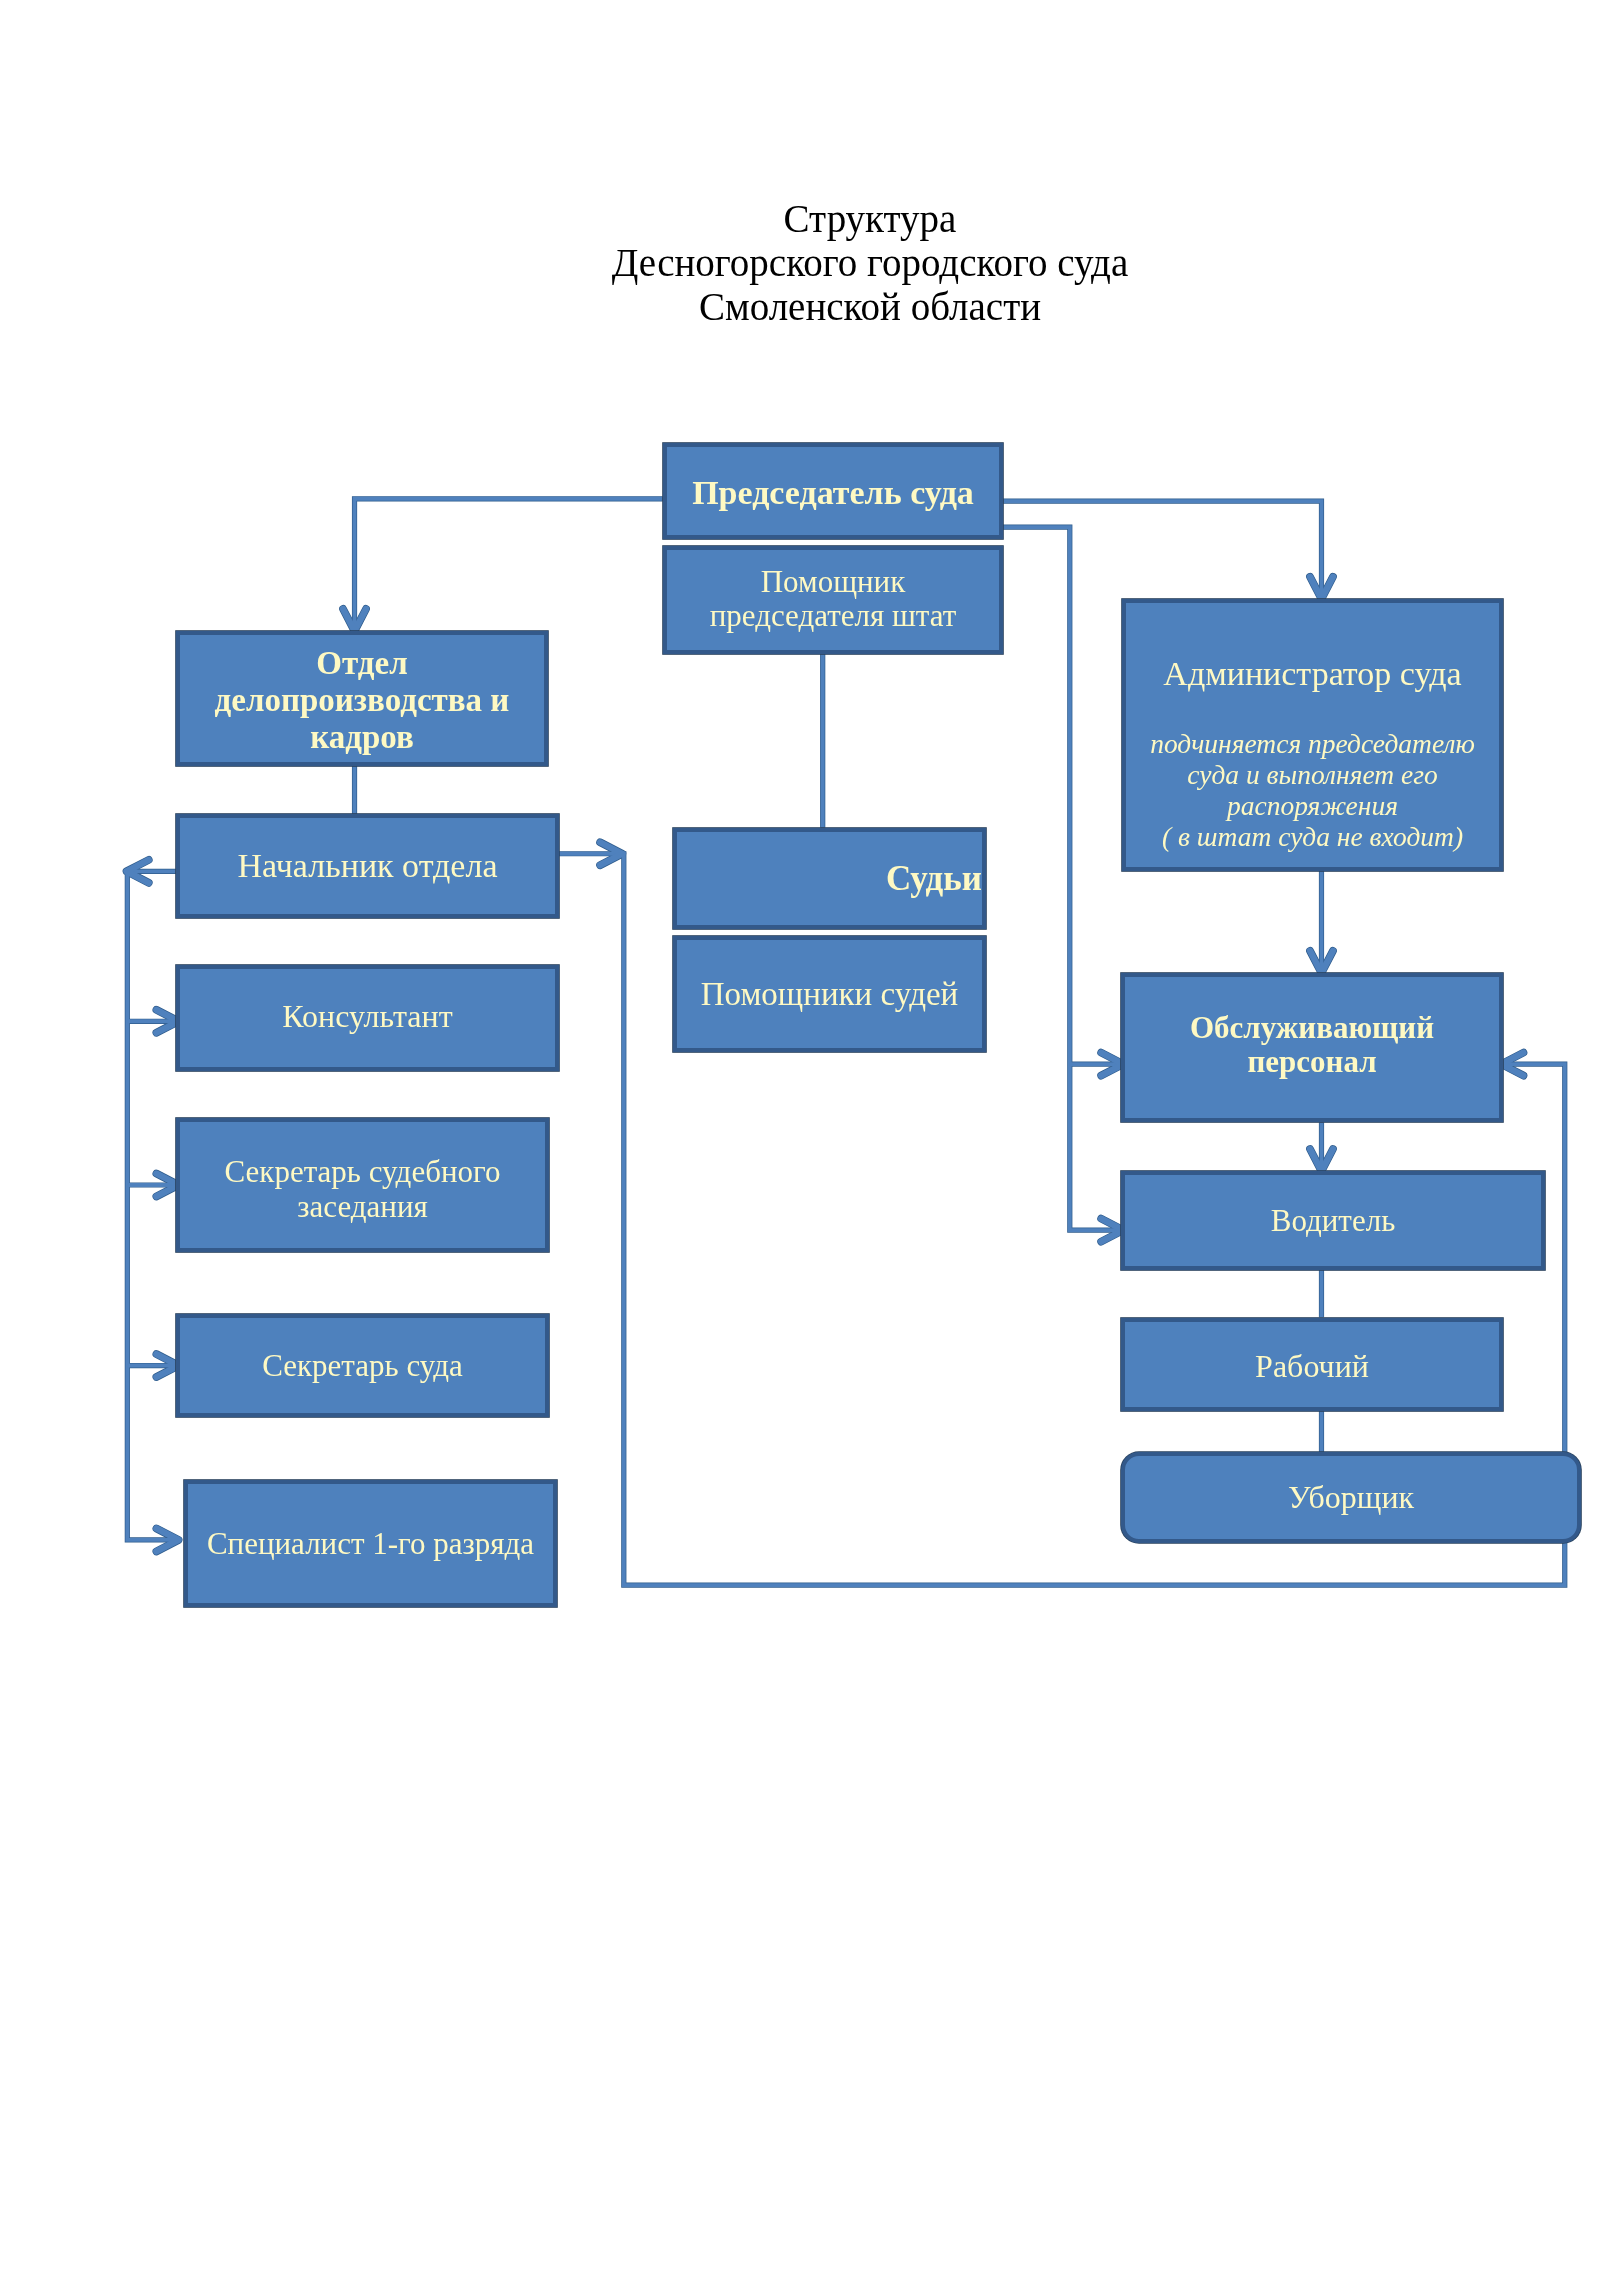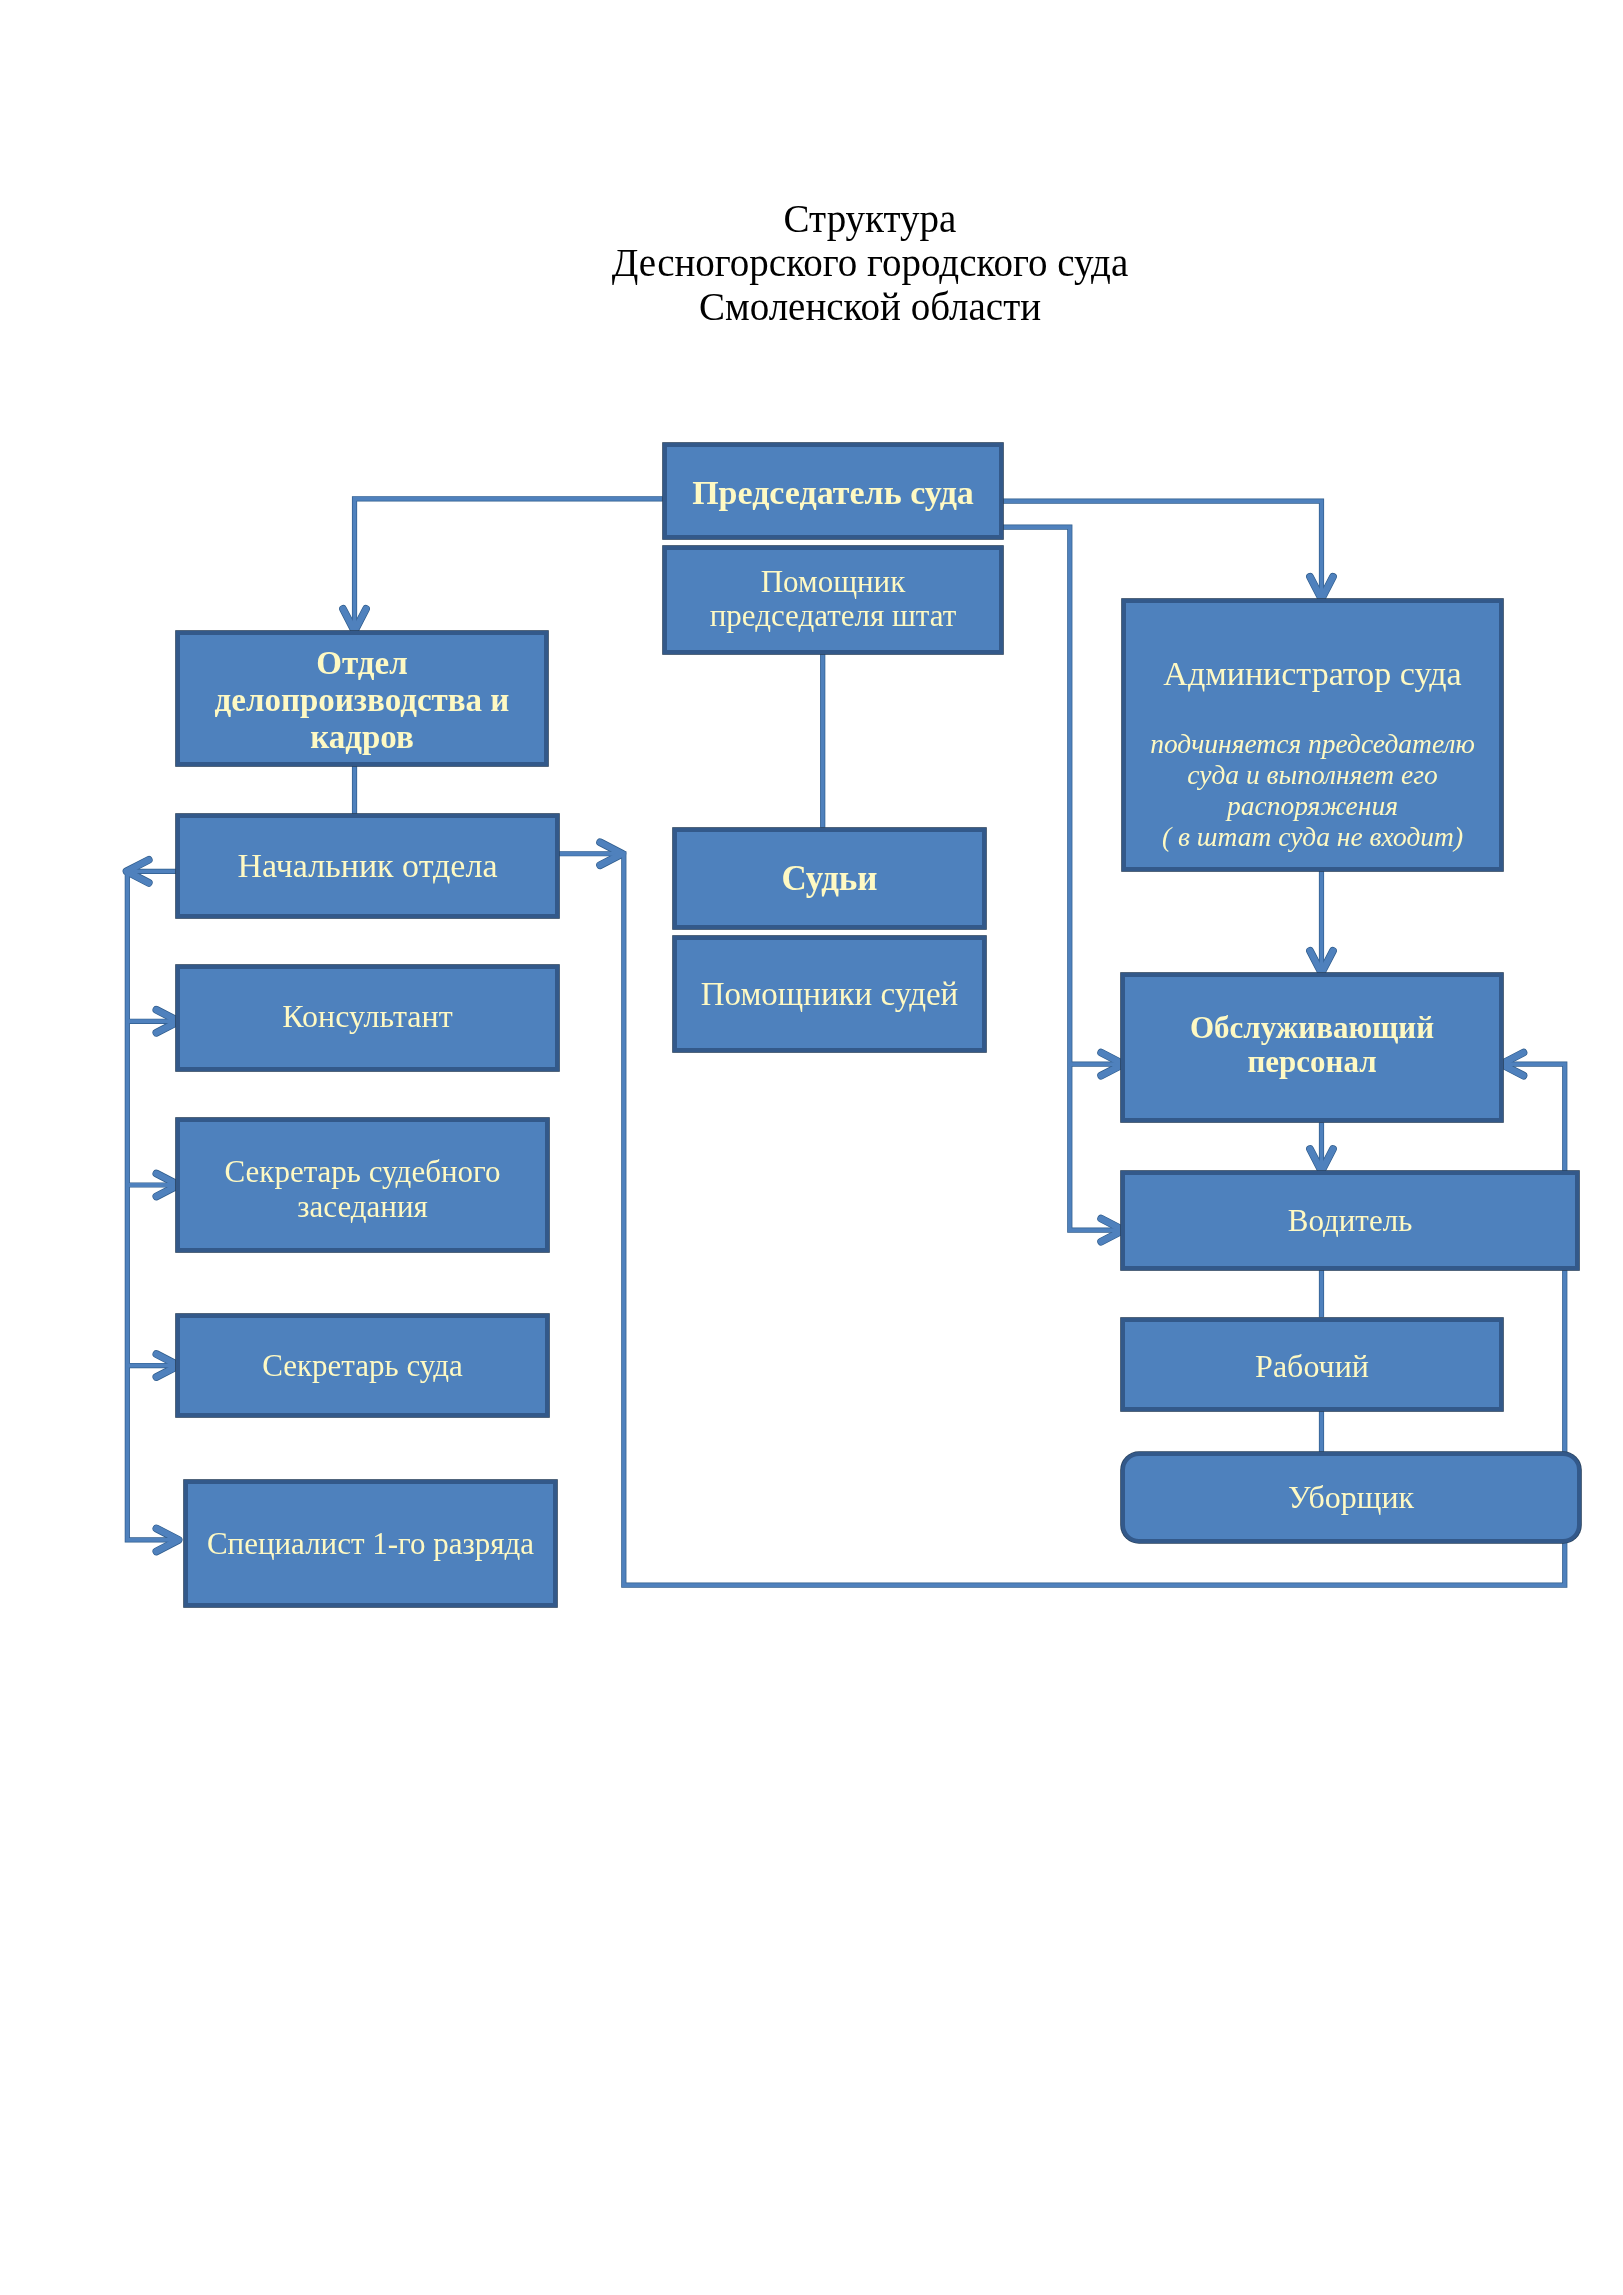--- a/index.html
+++ b/index.html
@@ -107,21 +107,21 @@
     <span class="lbl">Председатель суда</span>
   </div>
 
   <div class="box" style="left:663px;top:546px;width:340px;height:108px;font-size:31px;line-height:34px;">
     <span class="lbl" style="position:absolute;left:0;top:15.3px;width:100%;">
       <span>Помощник</span><br>
       <span>председателя штат</span>
     </span>
   </div>
 
-  <div class="box b-bold" style="left:673px;top:828px;width:313px;height:101px;font-size:35px;">
+  <div class="box b-bold" style="left:673px;top:828px;width:313px;height:101px;font-size:35px;text-align:right;">
     <span class="lbl">Судьи</span>
   </div>
 
   <div class="box" style="left:673px;top:936px;width:313px;height:116px;font-size:33px;padding-top:0px;">
     <span class="lbl">Помощники судей</span>
   </div>
 
   <div class="box b-bold" style="left:176px;top:631px;width:372px;height:135px;font-size:33px;line-height:37px;">
     <span class="lbl" style="position:absolute;left:0;top:10px;width:100%;">
       <span>Отдел</span><br>
@@ -164,21 +164,21 @@
     </span>
   </div>
 
   <div class="box b-bold" style="left:1121px;top:973px;width:382px;height:149px;font-size:31px;line-height:34px;">
     <span class="lbl" style="position:absolute;left:0;top:34px;width:100%;">
       <span>Обслуживающий</span><br>
       <span>персонал</span>
     </span>
   </div>
 
-  <div class="box" style="left:1121px;top:1171px;width:458px;height:99px;font-size:31px;">
+  <div class="box" style="left:1121px;top:1171px;width:424px;height:99px;font-size:31px;">
     <span class="lbl">Водитель</span>
   </div>
 
   <div class="box" style="left:1121px;top:1318px;width:382px;height:93px;font-size:32px;padding-top:3.1px;">
     <span class="lbl">Рабочий</span>
   </div>
 
   <div class="box" style="left:1121px;top:1452px;width:460px;height:91px;font-size:32px;border-radius:18px;">
     <span class="lbl">Уборщик</span>
   </div>

